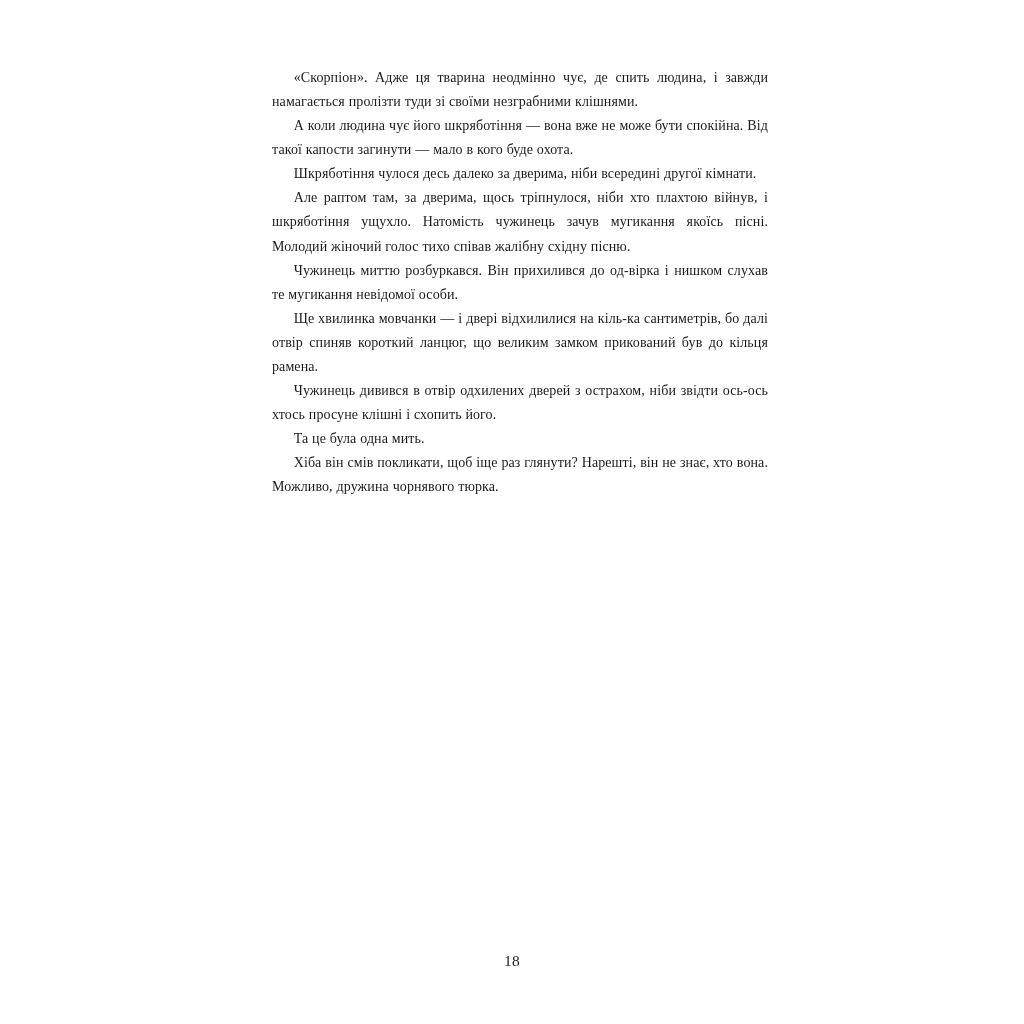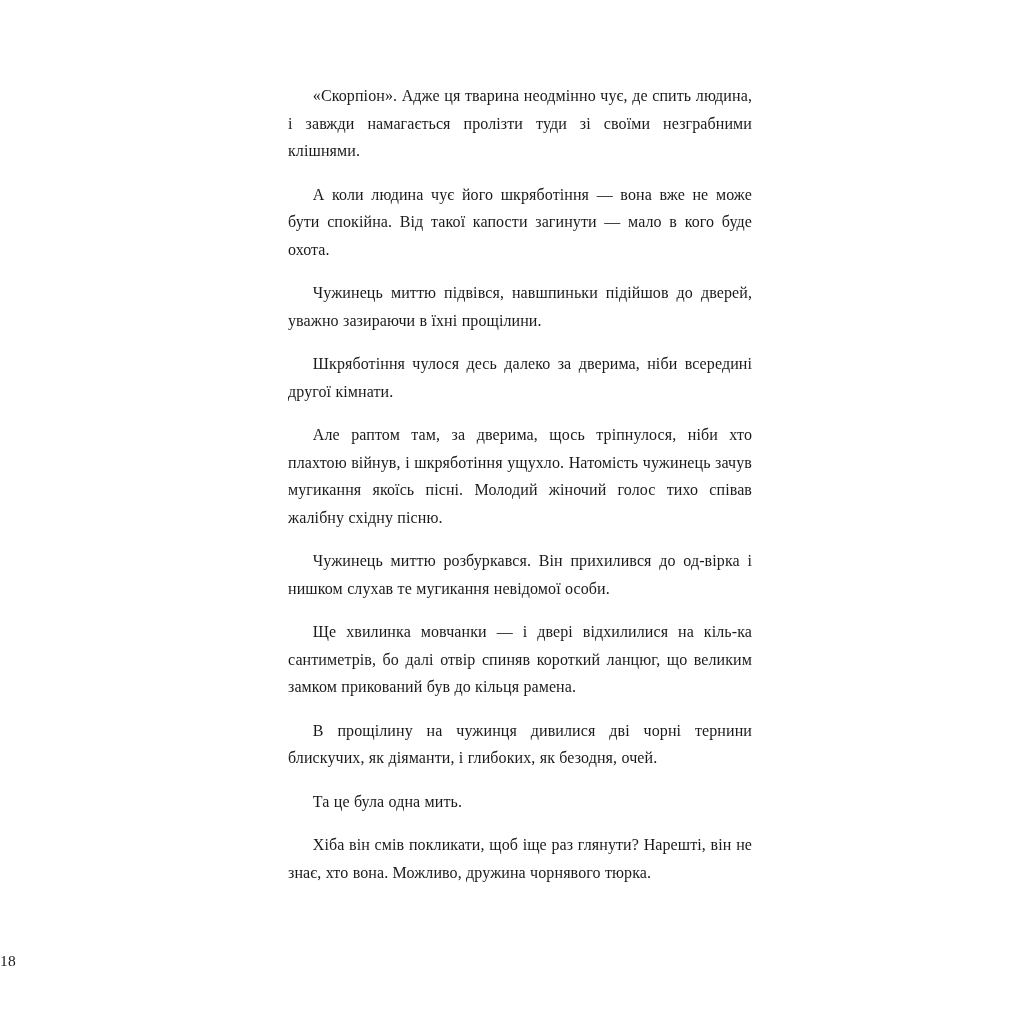--- a/index.html
+++ b/index.html
@@ -23,50 +23,49 @@
     height: 1024px;
     background: #ffffff;
   }
   .text-column {
     position: absolute;
     left: 272px;
     top: 66px;
     width: 496px;
   }
   .para {
-    margin: 16px;
+    margin: 0;
     text-indent: 1.55em;
     text-align: justify;
-    font-size: 16px;
+    font-size: 14px;
     line-height: 1.72;
     letter-spacing: 0.1px;
     word-spacing: 0.2px;
     hyphens: manual;
   }
   .page-number {
     position: absolute;
     left: 0;
     top: 952px;
     width: 1024px;
-    text-align: left;
+    text-align: center;
     font-size: 15.5px;
     color: #1a1a1a;
     letter-spacing: 0.3px;
   }
 </style>
 </head>
 <body>
 
 <div class="page">
   <div class="text-column">
     <p class="para">«Скорпіон». Адже ця тварина неодмінно чує, де спить людина, і завжди намагається пролізти туди зі своїми незграбними клішнями.</p>
     <p class="para">А коли людина чує його шкряботіння — вона вже не може бути спокійна. Від такої капости загинути — мало в кого буде охота.</p>
-    <p class="para">Чужинець миттю підвівся, навшпиньки підійшов до дверей, уважно зазираючи в їхні прощілини.</p>
     <p class="para">Шкряботіння чулося десь далеко за дверима, ніби всередині другої кімнати.</p>
     <p class="para">Але раптом там, за дверима, щось тріпнулося, ніби хто плахтою війнув, і шкряботіння ущухло. Натомість чужинець зачув мугикання якоїсь пісні. Молодий жіночий голос тихо співав жалібну східну пісню.</p>
     <p class="para">Чужинець миттю розбуркався. Він прихилився до од-вірка і нишком слухав те мугикання невідомої особи.</p>
     <p class="para">Ще хвилинка мовчанки — і двері відхилилися на кіль-ка сантиметрів, бо далі отвір спиняв короткий ланцюг, що великим замком прикований був до кільця рамена.</p>
-    <p class="para">В прощілину на чужинця дивилися дві чорні тернини блискучих, як діяманти, і глибоких, як безодня, очей.</p>
+    <p class="para">Чужинець дивився в отвір одхилених дверей з острахом, ніби звідти ось-ось хтось просуне клішні і схопить його.</p>
     <p class="para">Та це була одна мить.</p>
     <p class="para">Хіба він смів покликати, щоб іще раз глянути? Нарешті, він не знає, хто вона. Можливо, дружина чорнявого тюрка.</p>
   </div>
   <div class="page-number">18</div>
 </div>
 
 </body></html>

